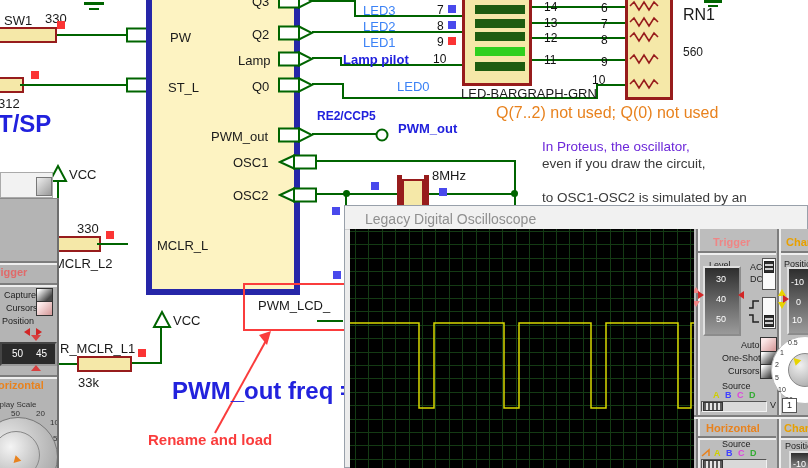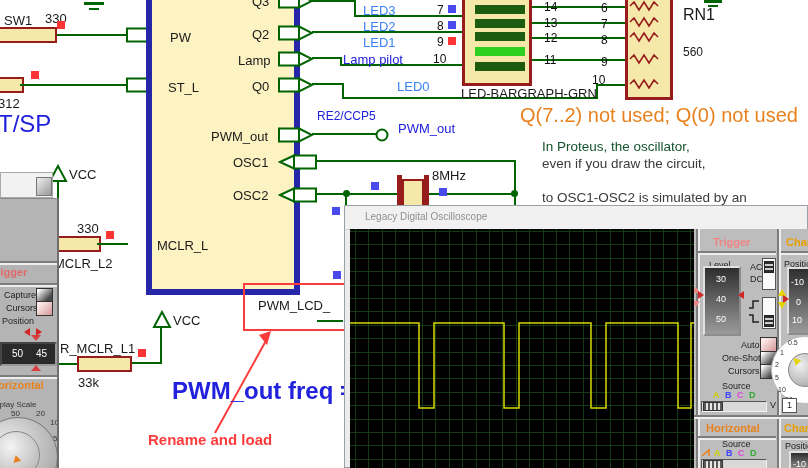--- a/index.html
+++ b/index.html
@@ -1,21 +1,21 @@
 <!DOCTYPE html>
 <html><head>
 <meta charset="utf-8">
 <style>
   html,body{margin:0;padding:0}
   #root{position:relative;width:808px;height:468px;background:#fff;overflow:hidden;
         font-family:"Liberation Sans",sans-serif;}
   .ab{position:absolute}
   .tx{position:absolute;white-space:nowrap;font-size:13px;color:#1a1a1a}
   .rl{color:#3b82f6}
-  .bl{color:#2121dd;font-weight:normal}
+  .bl{color:#2121dd;font-weight:bold}
   .pn{position:absolute;white-space:nowrap;font-size:12px;color:#111}
   .hw{position:absolute;height:2px;background:#006400}
   .vw{position:absolute;width:2px;background:#006400}
   .res{position:absolute;background:#f5e8a8;border:2px solid #971c1c}
   .sq{position:absolute;width:8px;height:8px}
   .rs{background:#fb3434}.bs{background:#4949ec}
   .dot{position:absolute;width:7px;height:7px;border-radius:50%;background:#006400}
   .bar{position:absolute;left:10px;width:50px;height:9px;background:#1d5c10}
   .bar.lit{background:#2fd01f}
   .p9{position:absolute;white-space:nowrap;font-size:9px;color:#222}
@@ -193,22 +193,22 @@
       </svg>
     <svg class="ab" style="left:629px;top:53px" width="30" height="12">
         <path d="M1,6 L5,2 L10,10 L15,2 L20,10 L25,2 L29,6" stroke="#971c1c" stroke-width="1.6" fill="none"></path>
       </svg>
     <svg class="ab" style="left:629px;top:78px" width="30" height="12">
         <path d="M1,6 L5,2 L10,10 L15,2 L20,10 L25,2 L29,6" stroke="#971c1c" stroke-width="1.6" fill="none"></path>
       </svg>
     <div class="tx" style="left:683px;top:6px;font-size:16px">RN1</div>
     <div class="tx" style="left:683px;top:45px;font-size:12px">560</div>
 
-    <div class="tx" style="left:520px;top:104px;font-size:20px;color:#e8821e">Q(7..2) not used; Q(0) not used</div>
-    <div class="tx" style="left:542px;top:139px;font-size:13.5px;color:#14532d">In Proteus, the oscillator,</div>
+    <div class="tx" style="left:496px;top:104px;font-size:16px;color:#e8821e">Q(7..2) not used; Q(0) not used</div>
+    <div class="tx" style="left:542px;top:139px;font-size:13.5px;color:#6d28d9">In Proteus, the oscillator,</div>
     <div class="tx" style="left:542px;top:156px;font-size:13.5px;color:#3a3a3a">even if you draw the circuit,</div>
     <div class="tx" style="left:542px;top:190px;font-size:13.5px;color:#3a3a3a">to OSC1-OSC2 is simulated by an</div>
 
     <div class="hw" style="left:312px;top:133px;width:66px"></div>
     <svg class="ab" style="left:374px;top:127px" width="16" height="16">
         <circle cx="8" cy="8" r="5.5" fill="#fff" stroke="#006400" stroke-width="2"></circle>
       </svg>
     <div class="tx bl" style="left:317px;top:109px;font-size:12px">RE2/CCP5</div>
     <div class="tx bl" style="left:398px;top:121px">PWM_out</div>
 
@@ -289,21 +289,21 @@
     <div class="p8" style="left:50px;top:219px">10</div>
     <div class="p8" style="left:53px;top:235px">5</div>
     <div class="p8" style="left:50px;top:250px">2</div>
     <div class="ab" style="left:-22px;top:218px;width:78px;height:78px;border-radius:50%;border:1px solid #777;background:radial-gradient(circle at 35% 35%,#ececec,#969696)"></div>
     <div class="ab" style="left:-8px;top:232px;width:46px;height:46px;border-radius:50%;border:1px solid #888;background:radial-gradient(circle at 38% 32%,#f4f4f4,#aaa)"></div>
     <div class="tri yu" style="left:12px;top:258px;border-bottom-color:#e8821e;transform:rotate(-135deg)"></div>
   </div>
 
   <div id="scopewin">
     <div class="ab" style="left:0;top:0;width:462px;height:23px;background:#f1f1f1;border-bottom:1px solid #d0d0d0">
-      <span class="ab" style="left:20px;top:5px;font-size:10px;color:#8f8f8f;white-space:nowrap">Legacy Digital Oscilloscope</span>
+      <span class="ab" style="left:20px;top:5px;font-size:14px;color:#8f8f8f;white-space:nowrap">Legacy Digital Oscilloscope</span>
     </div>
 
     <div id="display">
       <svg width="344" height="240" style="position:absolute;left:0;top:0">
         <polyline fill="none" stroke="#d8d800" stroke-width="1.5" points="0,94 69,94 69,179 84,179 84,94 154,94 154,179 169,179 169,94 241,94 241,179 256,179 256,94 328,94 328,179 341,179 341,94 344,94"></polyline>
       </svg>
     </div>
 
     <div id="spanel">
       <div class="groovev" style="left:2px;top:0;height:240px"></div>

